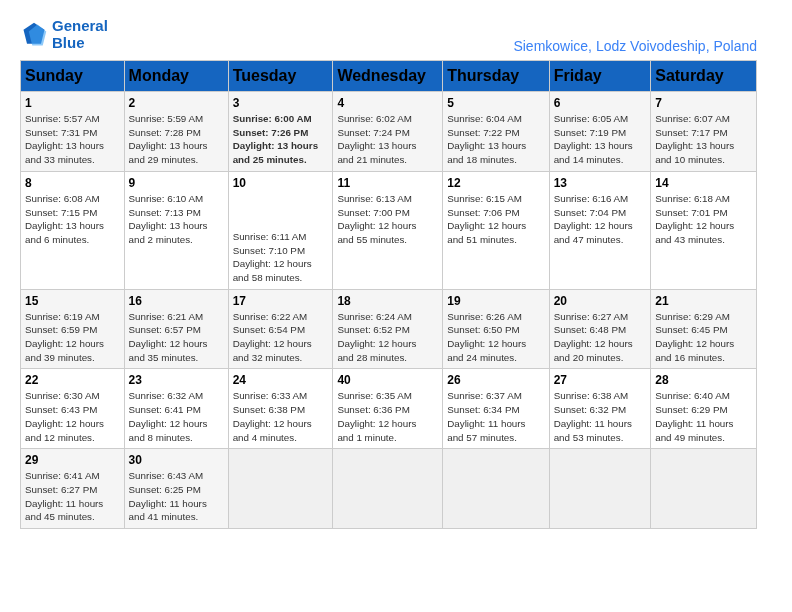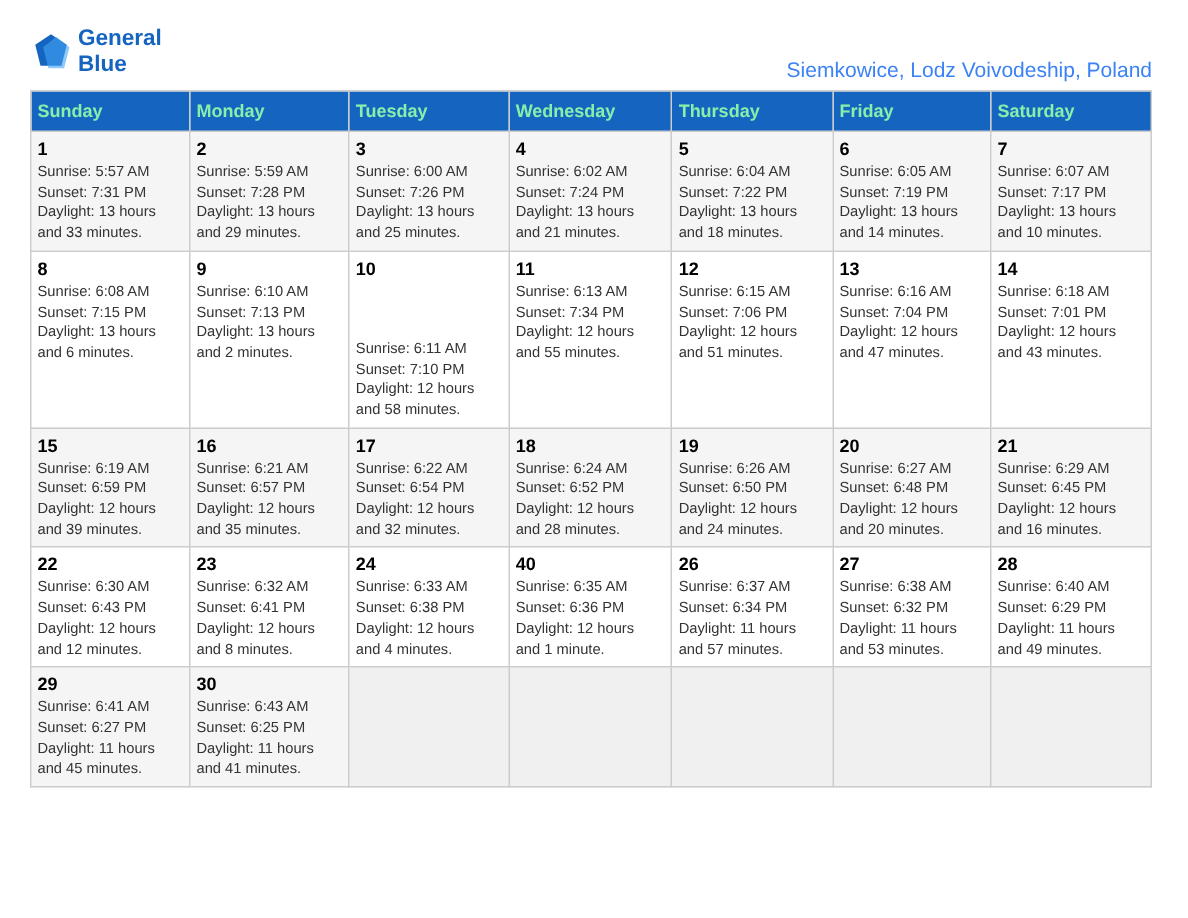--- a/index.html
+++ b/index.html
@@ -6,21 +6,21 @@
     body {
       font-family: Arial, sans-serif;
       background: #fff;
       width: 792px;
       height: 612px;
       overflow: hidden;
     }
     .page {
       width: 792px;
       min-height: 612px;
-      padding: 18px 24px 10px 20px;
+      padding: 18px 35px 10px 20px;
       background: #fff;
     }
     .header-row {
       display: flex;
       align-items: flex-start;
       justify-content: space-between;
       margin-bottom: 6px;
     }
     .logo {
       display: flex;
@@ -53,23 +53,23 @@
       color: #3b82f6;
       margin-top: 20px;
     }
     table {
       width: 100%;
       border-collapse: collapse;
       font-size: 10.5px;
     }
     thead tr th {
       background: #1565c0;
-      color: #86efac;
+      color: #000000;
       font-weight: bold;
-      font-size: 12px;
+      font-size: 16px;
       padding: 6px 4px;
       text-align: left;
       border: 1px solid #ccc;
     }
     tbody tr td {
       border: 1px solid #ccc;
       vertical-align: top;
       padding: 4px 4px;
       width: 113px;
       min-height: 70px;
@@ -139,21 +139,21 @@
           </td>
           <td>
             <span class="day-num">2</span>
             <div class="day-info" style="white-space: pre-line;">Sunrise: 5:59 AM
 Sunset: 7:28 PM
 Daylight: 13 hours
 and 29 minutes.</div>
           </td>
           <td>
             <span class="day-num">3</span>
-            <div class="day-info" style="white-space: pre-line;">Sunrise: 6:00 AM
+            <div class="day-info" style="white-space: pre-line; font-weight: bold;">Sunrise: 6:00 AM
 Sunset: 7:26 PM
 Daylight: 13 hours
 and 25 minutes.</div>
           </td>
           <td>
             <span class="day-num">4</span>
             <div class="day-info" style="white-space: pre-line;">Sunrise: 6:02 AM
 Sunset: 7:24 PM
 Daylight: 13 hours
 and 21 minutes.</div>
@@ -198,21 +198,21 @@
           <td>
             <span class="day-num">10</span>
             <div class="day-info" style="white-space: pre-line; margin-top: 40px;">Sunrise: 6:11 AM
 Sunset: 7:10 PM
 Daylight: 12 hours
 and 58 minutes.</div>
           </td>
           <td>
             <span class="day-num">11</span>
             <div class="day-info" style="white-space: pre-line;">Sunrise: 6:13 AM
-Sunset: 7:34 PM
+Sunset: 7:00 PM
 Daylight: 12 hours
 and 55 minutes.</div>
           </td>
           <td>
             <span class="day-num">12</span>
             <div class="day-info" style="white-space: pre-line;">Sunrise: 6:15 AM
 Sunset: 7:06 PM
 Daylight: 12 hours
 and 51 minutes.</div>
           </td>

